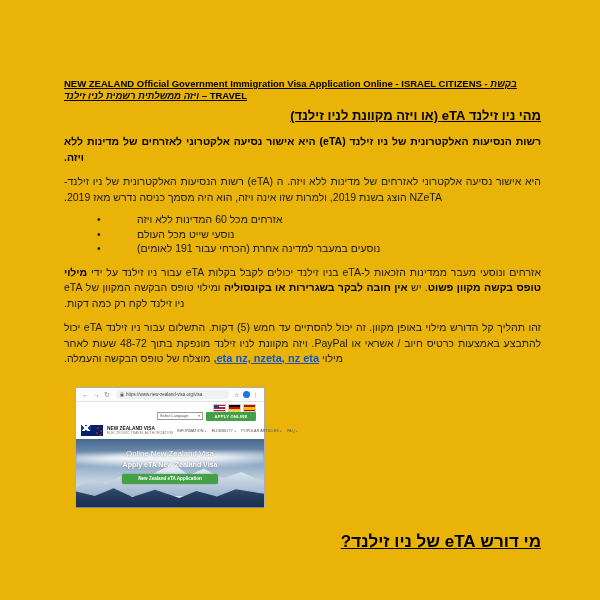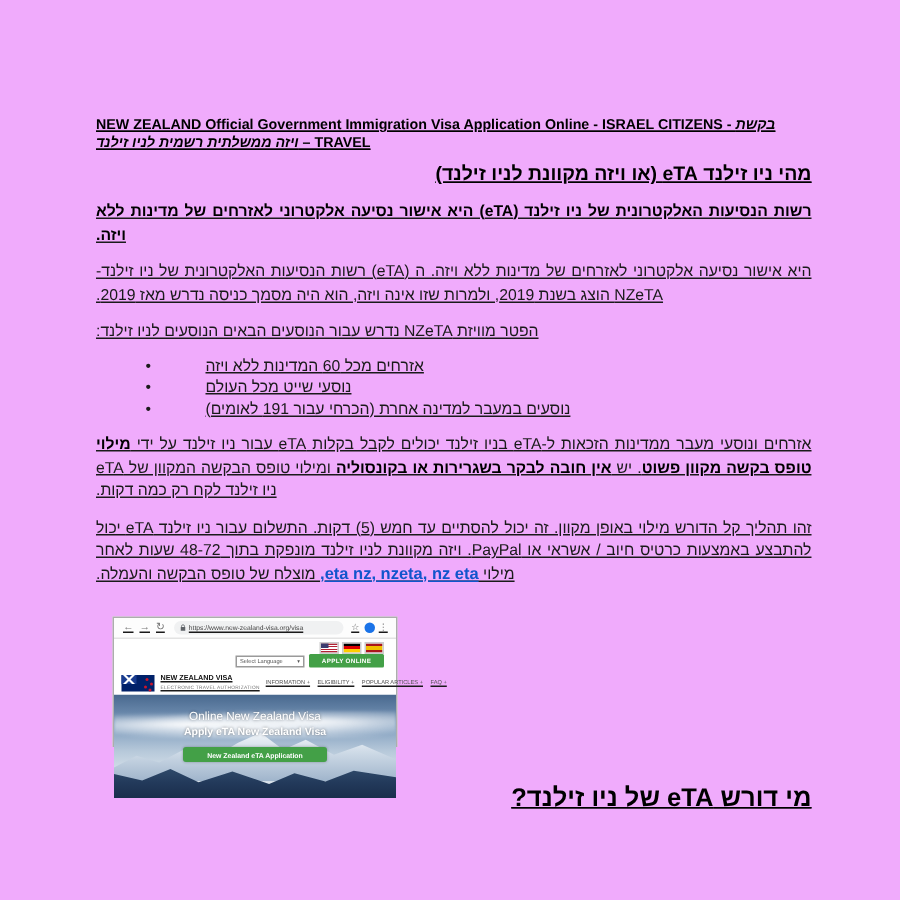--- a/index.html
+++ b/index.html
@@ -1,40 +1,40 @@
 <!DOCTYPE html>
 <html><head>
 <meta charset="utf-8">
 <style>
   html,body{margin:0;padding:0;background:#e8e8e8;}
   .page{
-    position:relative;width:600px;height:600px;margin:0 auto;background:#f0abfc;
+    position:relative;width:600px;height:600px;margin:0 auto;background:#eab308;
     overflow:hidden;box-sizing:border-box;
     padding:78px 59px 0 64px;
-    font-family:"Liberation Sans","DejaVu Sans",sans-serif;color:#1a1a1a;text-decoration:underline;
+    font-family:"Liberation Sans","DejaVu Sans",sans-serif;color:#1a1a1a;
   }
   
   .doc-title{font-size:9.5px;font-weight:700;line-height:12px;color:#000;}
   .doc-title .tline{text-decoration:underline;direction:ltr;text-align:left;}
   .doc-title .he{font-style:italic;}
   .doc-h1{margin:5px 0 0;font-size:13px;font-weight:700;text-decoration:underline;
     direction:rtl;text-align:right;color:#000;line-height:18px;}
   .para{direction:rtl;text-align:justify;text-align-last:left;-moz-text-align-last:left;
     font-size:10.5px;line-height:15.5px;margin:9px 0 0;}
   .para.bold{font-weight:700;color:#000;}
   .b{font-weight:700;color:#000;}
   .bullets{list-style:none;margin:7px 0 0;padding:0 0 0 33px;}
   .bullets li{direction:ltr;text-align:left;font-size:10.5px;line-height:14.5px;}
   .bullets li::before{content:"\2022";display:inline-block;width:13px;color:#1a1a1a;}
   .btxt{direction:rtl;unicode-bidi:isolate;margin-left:27px;}
   .doclink{color:#1155cc;font-weight:700;text-decoration:underline;font-size:11px;}
   .doc-h2{margin:24px 0 0;font-size:17px;font-weight:700;text-decoration:underline;
     direction:rtl;text-align:right;color:#000;line-height:19px;}
   
-  .shot{position:relative;width:190px;height:87px;margin:20px 0 0 11px;
+  .shot{position:relative;width:190px;height:121px;margin:20px 0 0 11px;
     border:1px solid #adadad;background:#fff;box-sizing:border-box;font-family:"Liberation Sans","DejaVu Sans",sans-serif;}
   .chrome{height:13px;display:flex;align-items:center;padding:0 4px;background:#fdfdfd;border-bottom:1px solid #e3e3e3;}
   .nav-ico{font-size:7px;color:#777;margin:0 2px;line-height:13px;}
   .urlpill{flex:1;display:flex;align-items:center;gap:2px;height:9px;margin:0 4px;
     background:#f0f1f2;border-radius:5px;padding:0 4px;overflow:hidden;}
   .urltext{font-size:4.5px;color:#444;white-space:nowrap;letter-spacing:0;}
   .r-ico{font-size:6px;color:#666;margin:0 1.5px;}
   .avatar{width:7px;height:7px;border-radius:50%;background:#1a73e8;margin:0 1.5px;}
   .strip{position:relative;height:21px;background:#fff;}
   .flagrow{position:absolute;top:2px;right:8px;display:flex;gap:2px;}
@@ -91,21 +91,20 @@
     <div class="tline"><span>NEW ZEALAND  Official Government Immigration Visa Application Online - ISRAEL CITIZENS  - </span><span class="he">בקשת</span></div>
     <div class="tline"><span class="he">ויזה ממשלתית רשמית לניו זילנד</span><span> – TRAVEL</span></div>
   </div>
 
   <div class="doc-h1">מהי ניו זילנד eTA (או ויזה מקוונת לניו זילנד)</div>
 
   <p class="para bold">רשות הנסיעות האלקטרונית של ניו זילנד (eTA) היא אישור נסיעה אלקטרוני לאזרחים של מדינות ללא ויזה.</p>
 
   <p class="para">היא אישור נסיעה אלקטרוני לאזרחים של מדינות ללא ויזה. ה (eTA) רשות הנסיעות האלקטרונית של ניו זילנד-NZeTA הוצג בשנת 2019, ולמרות שזו אינה ויזה, הוא היה מסמך כניסה נדרש מאז 2019.</p>
 
-  <p class="para">הפטר מוויזת NZeTA נדרש עבור הנוסעים הבאים הנוסעים לניו זילנד:</p>
 
   <ul class="bullets">
     <li><span class="btxt">אזרחים מכל 60 המדינות ללא ויזה</span></li>
     <li><span class="btxt">נוסעי שייט מכל העולם</span></li>
     <li><span class="btxt">נוסעים במעבר למדינה אחרת (הכרחי עבור 191 לאומים)</span></li>
   </ul>
 
   <p class="para"><span>אזרחים ונוסעי מעבר ממדינות הזכאות ל-eTA בניו זילנד יכולים לקבל בקלות eTA עבור ניו זילנד על ידי </span><span class="b">מילוי טופס בקשה מקוון פשוט</span><span>. יש </span><span class="b">אין חובה לבקר בשגרירות או בקונסוליה</span><span> ומילוי טופס הבקשה המקוון של eTA ניו זילנד לקח רק כמה דקות.</span></p>
 
   <p class="para"><span>זהו תהליך קל הדורש מילוי באופן מקוון. זה יכול להסתיים עד חמש (5) דקות. התשלום עבור ניו זילנד eTA יכול להתבצע באמצעות כרטיס חיוב / אשראי או PayPal. ויזה מקוונת לניו זילנד מונפקת בתוך 48-72 שעות לאחר מילוי </span><span class="b doclink">eta nz, nzeta, nz eta,</span><span> מוצלח של טופס הבקשה והעמלה.</span></p>

